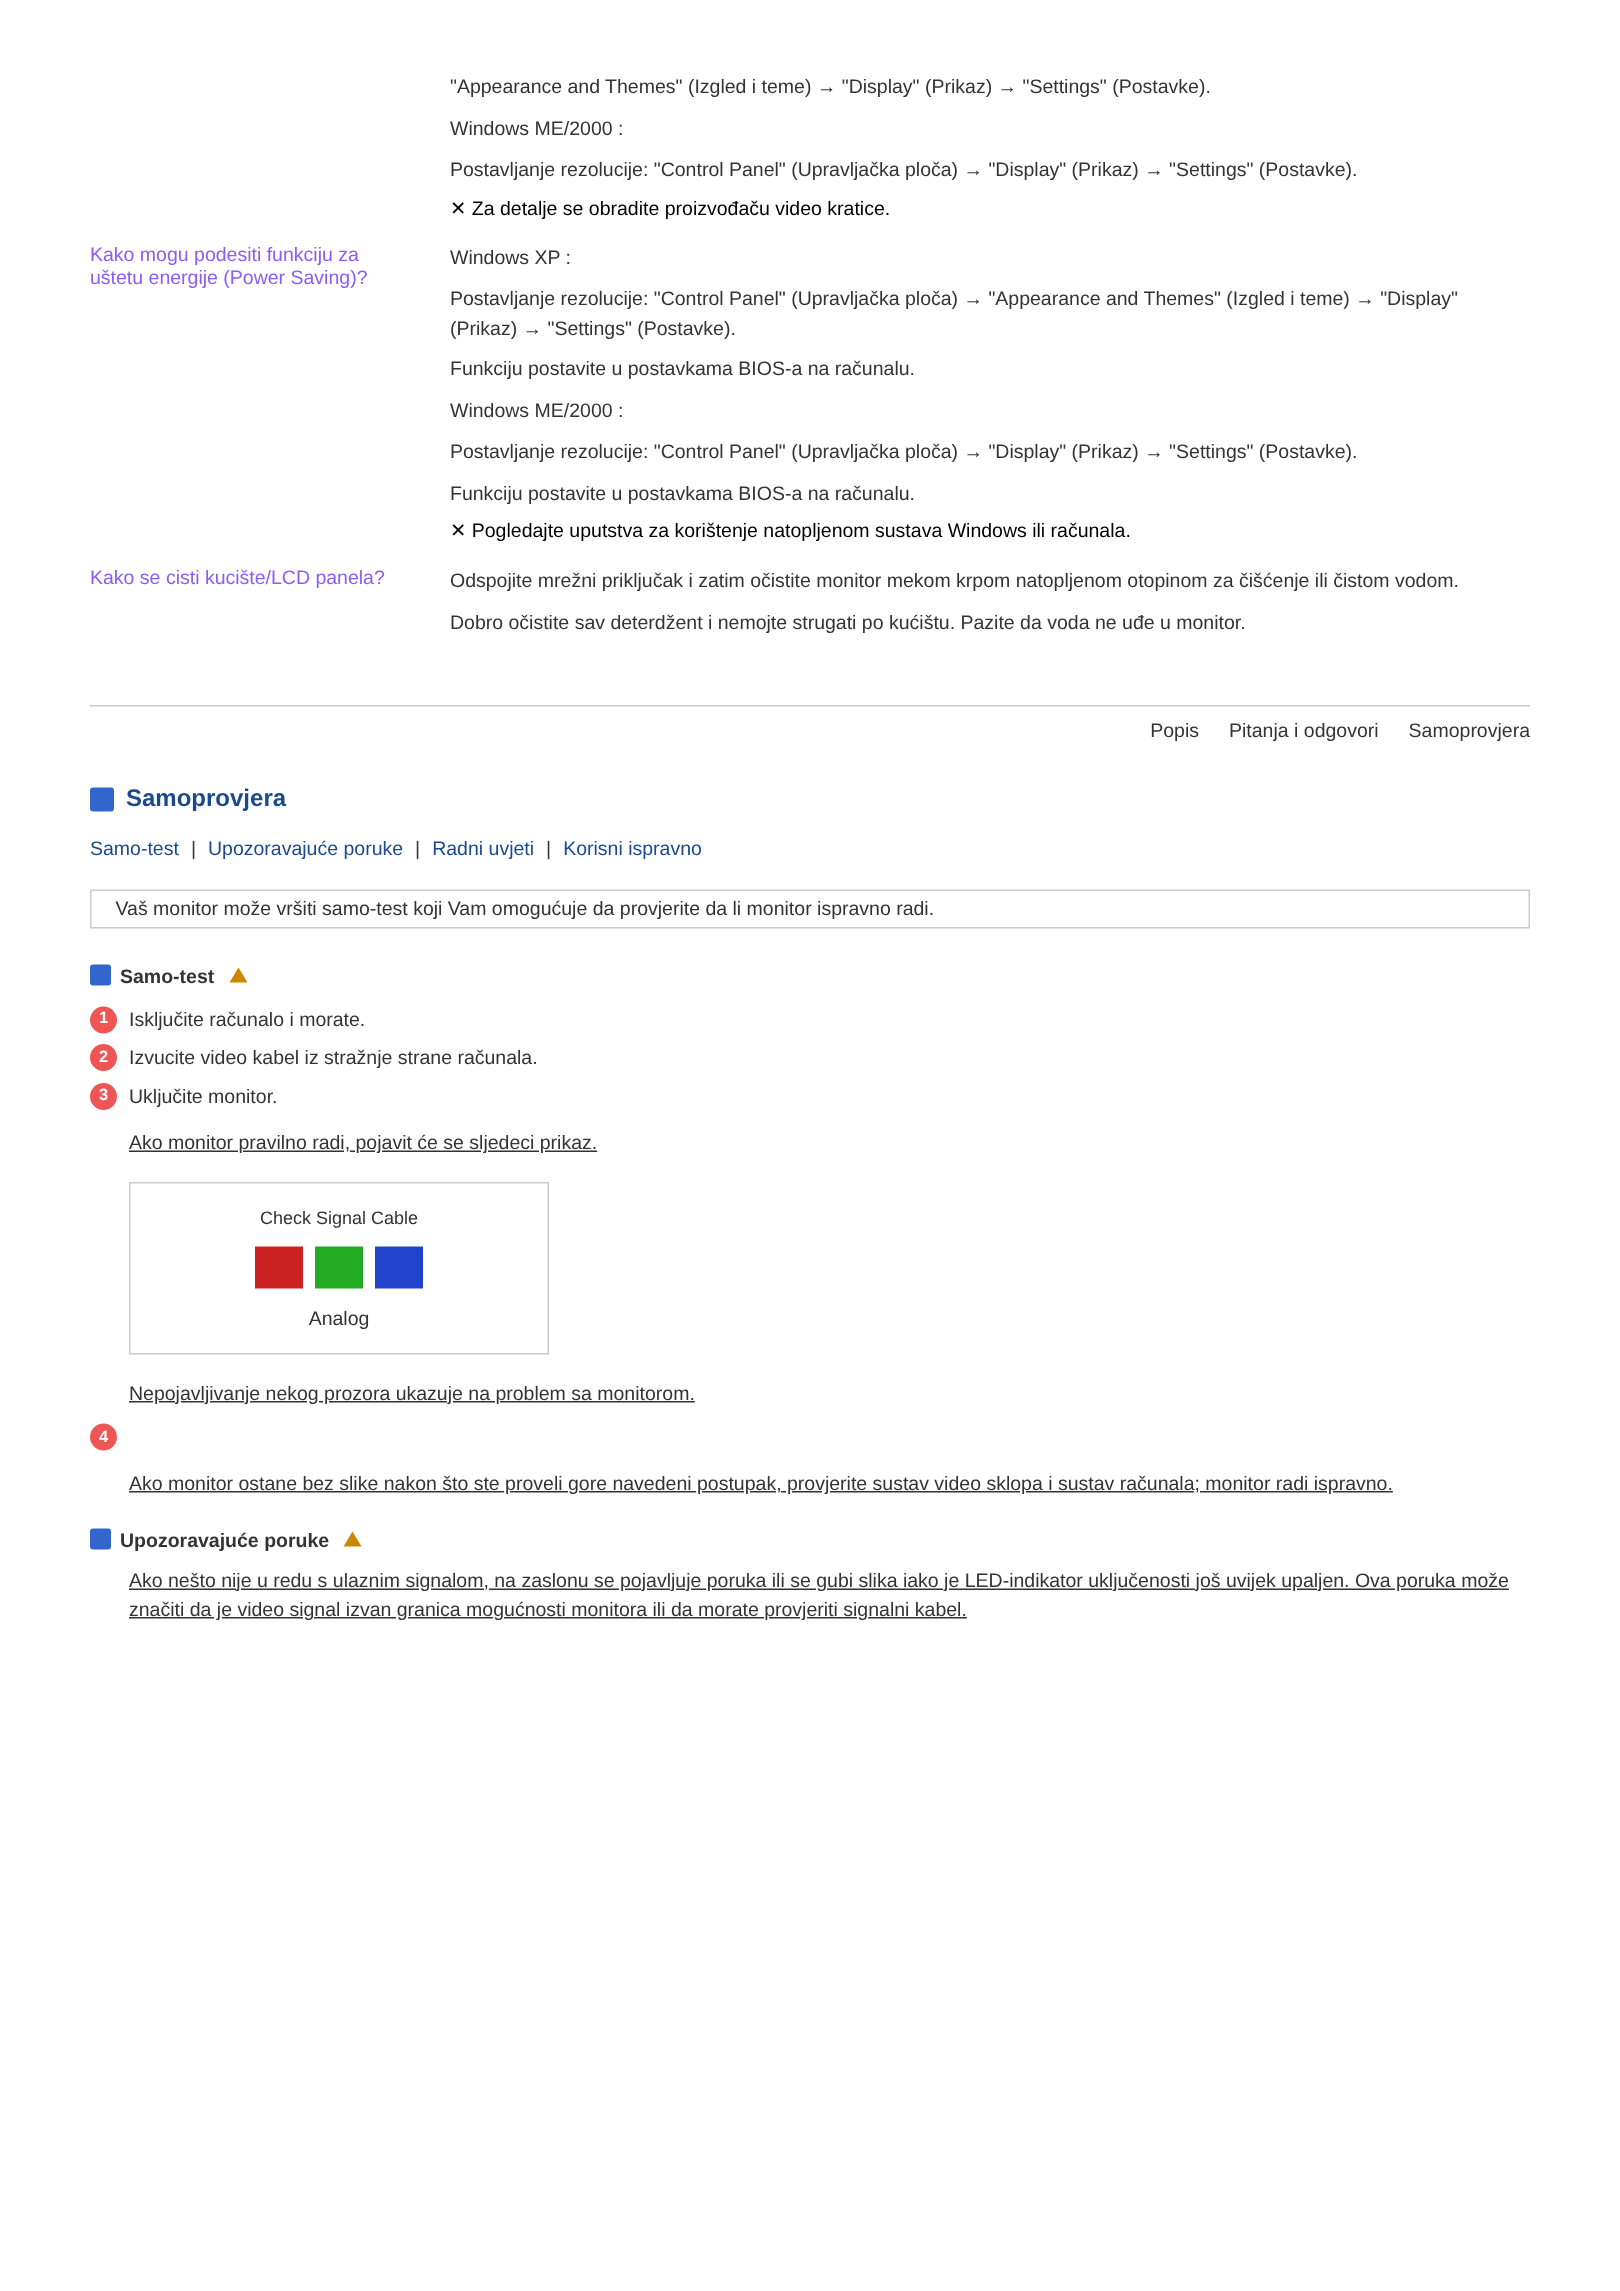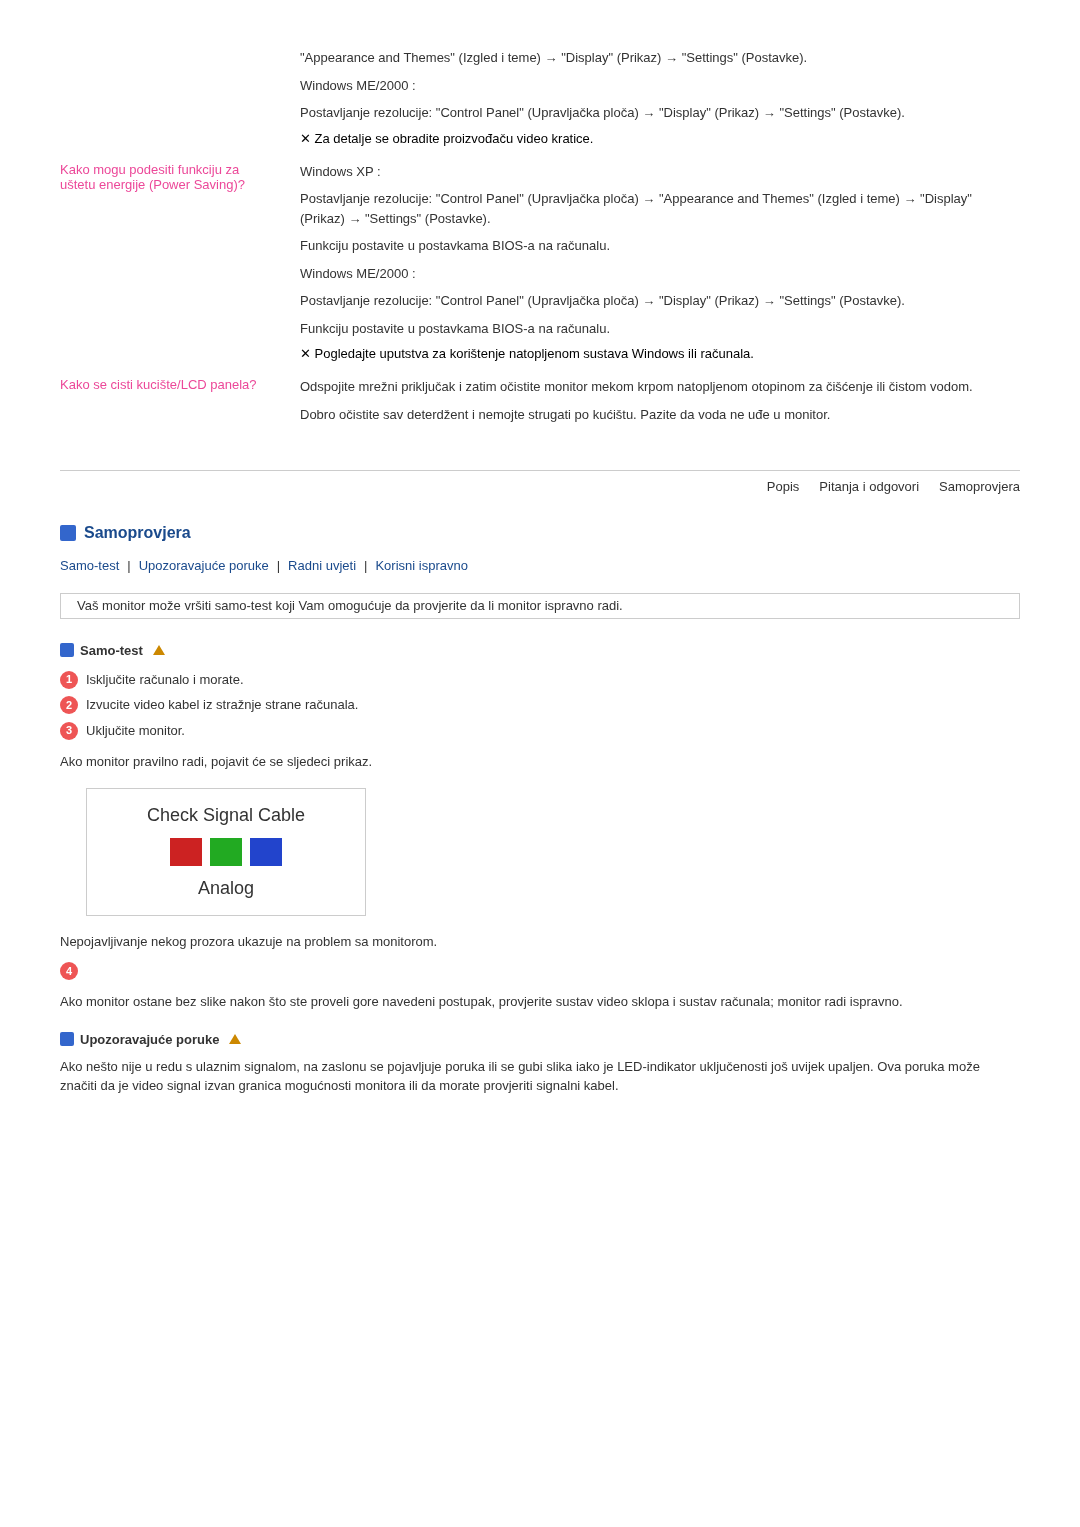--- a/index.html
+++ b/index.html
@@ -18,21 +18,21 @@
       border-collapse: collapse;
       margin-bottom: 20px;
     }
     .content-table td {
       vertical-align: top;
       padding: 8px 10px 8px 0;
     }
     .content-table td:first-child {
       width: 220px;
       font-size: 13px;
-      color: #ec4899;
+      color: #8b5cf6;
       margin-left: 48px;
     }
     .content-table td:last-child {
       padding-left: 20px;
     }
 
     .red-note {
       color: #000000;
       font-size: 13px;
       margin-top: 6px;
@@ -154,55 +154,57 @@
       color: #fff;
       flex-shrink: 0;
       margin-top: 1px;
     }
     .num-1 { background: #e55; }
     .num-2 { background: #e55; }
     .num-3 { background: #e55; }
     .num-4 { background: #e55; }
 
     .indent-text {
+      margin-left: 26px;
       margin-bottom: 10px;
       font-size: 13px;
       line-height: 1.5;
+      text-decoration: underline;
     }
 
     
     .signal-box {
       border: 1px solid #ccc;
       width: 280px;
       margin: 16px 26px;
       padding: 16px 20px;
       text-align: center;
       background: #fff;
     }
     .signal-box-title {
-      font-size: 18px;
+      font-size: 12px;
       color: #333;
       margin-bottom: 12px;
     }
     .color-squares {
       display: flex;
       justify-content: center;
       gap: 8px;
       margin-bottom: 12px;
     }
     .sq {
       width: 32px;
       height: 28px;
       display: inline-block;
     }
     .sq-red { background: #cc2222; }
     .sq-green { background: #22aa22; }
     .sq-blue { background: #2244cc; }
     .signal-box-sub {
-      font-size: 18px;
+      font-size: 13px;
       color: #333;
     }
 
     
     .warning-section-header {
       display: flex;
       align-items: center;
       gap: 6px;
       margin-top: 20px;
       margin-bottom: 10px;

